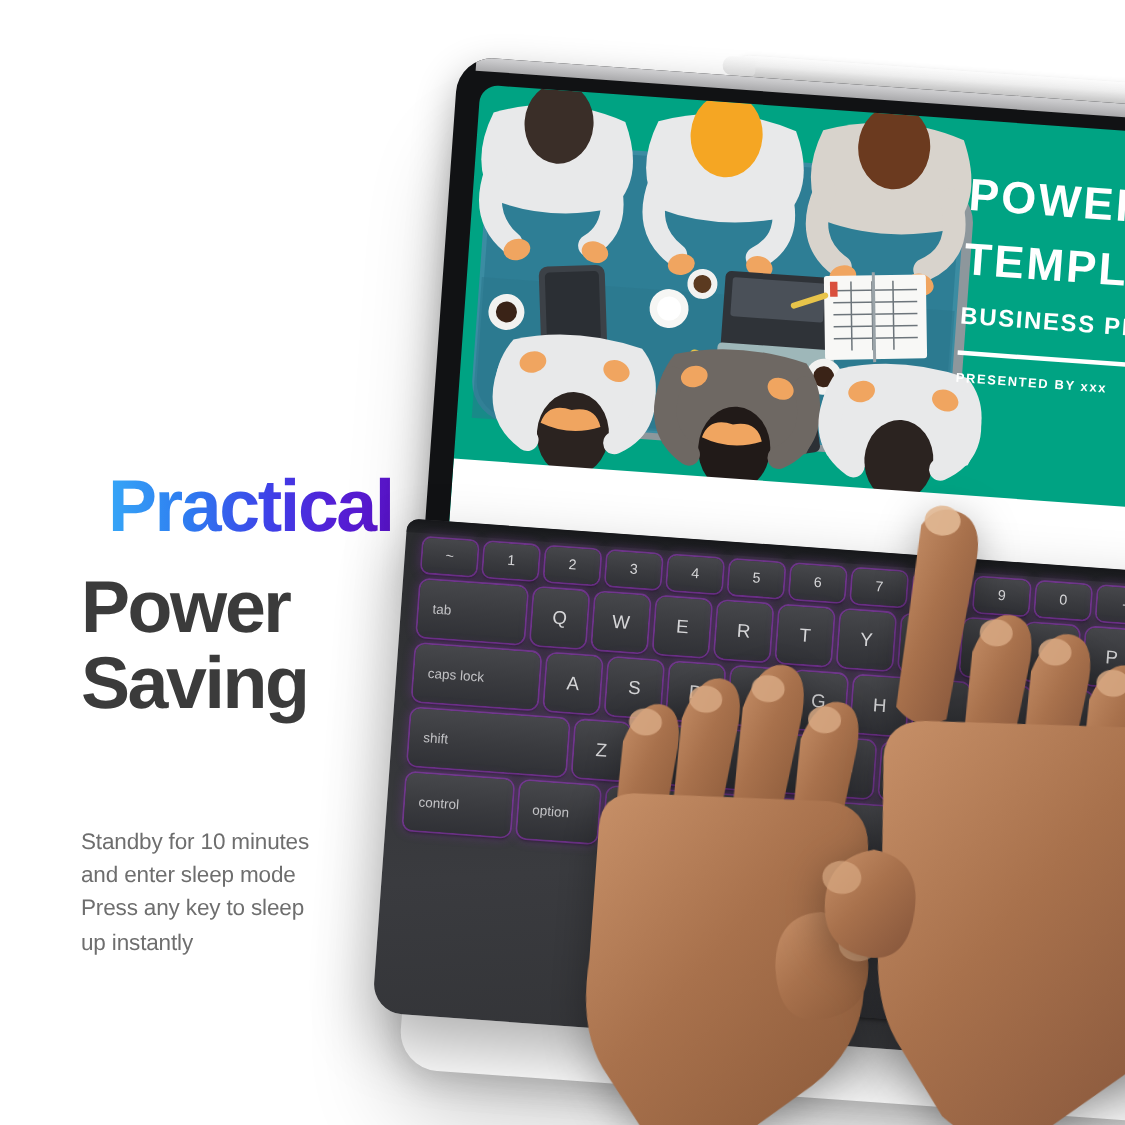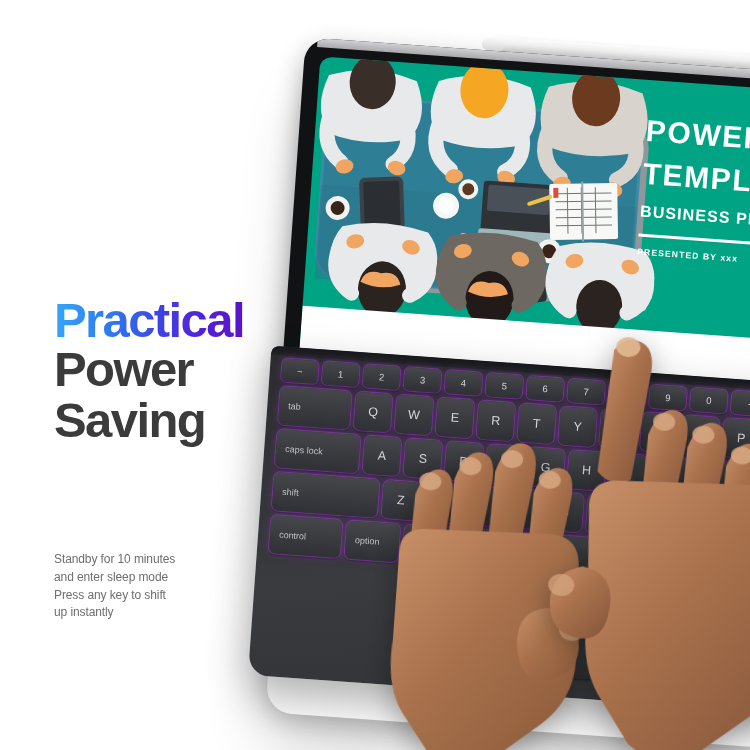--- a/index.html
+++ b/index.html
@@ -11,29 +11,29 @@
   }
   #stage{position:absolute;inset:0;width:750px;height:750px;overflow:hidden;background:#fff;}
 
   
   .copy{position:absolute;left:54px;top:296px;width:280px;}
   .h-accent{
     font-size:49px;font-weight:700;line-height:0.98;letter-spacing:-1.6px;
     background:linear-gradient(90deg,#36A6F7 0%,#2E7BF0 28%,#3E41E8 56%,#5420D6 78%,#5B14C9 100%);
     -webkit-background-clip:text;background-clip:text;
     -webkit-text-fill-color:transparent;color:transparent;
-    display:inline-block;margin:0;padding:0 2px 0 0;
+    display:inline-block;margin:18px;padding:0 2px 0 0;
   }
   .h-dark{
     font-size:49px;font-weight:700;line-height:1.04;letter-spacing:-1.6px;
     color:#3B3B3B;margin:0;display:block;
   }
   .subcopy{
     position:absolute;left:54px;top:551px;width:250px;
-    font-size:12px;line-height:1.48;color:#6E6E6E;font-weight:400;letter-spacing:-0.1px;
+    font-size:15px;line-height:1.48;color:#6E6E6E;font-weight:400;letter-spacing:-0.1px;
   }
   .subcopy div{white-space:nowrap;}
 
   
   #device{
     position:absolute;left:258px;top:8px;width:560px;height:760px;
     transform:rotate(4.1deg);transform-origin:38% 52%;
   }
 
   
@@ -134,21 +134,21 @@
 
   <div class="copy">
     <span class="h-accent">Practical</span>
     <span class="h-dark">Power</span>
     <span class="h-dark">Saving</span>
   </div>
 
   <div class="subcopy">
     <div>Standby for 10 minutes</div>
     <div>and enter sleep mode</div>
-    <div>Press any key to shift</div>
+    <div>Press any key to sleep</div>
     <div>up instantly</div>
   </div>
 
   <div id="device">
 
     <div class="dev-shadow"></div>
 
     <div class="stylus"></div>
 
     <div class="tablet">

